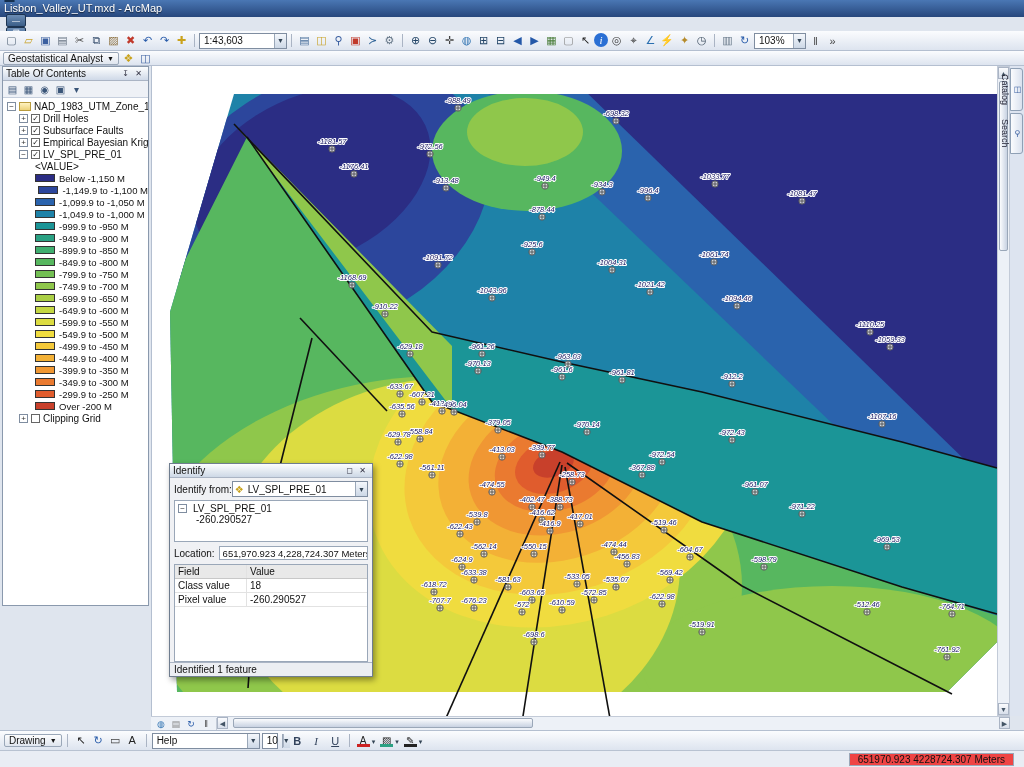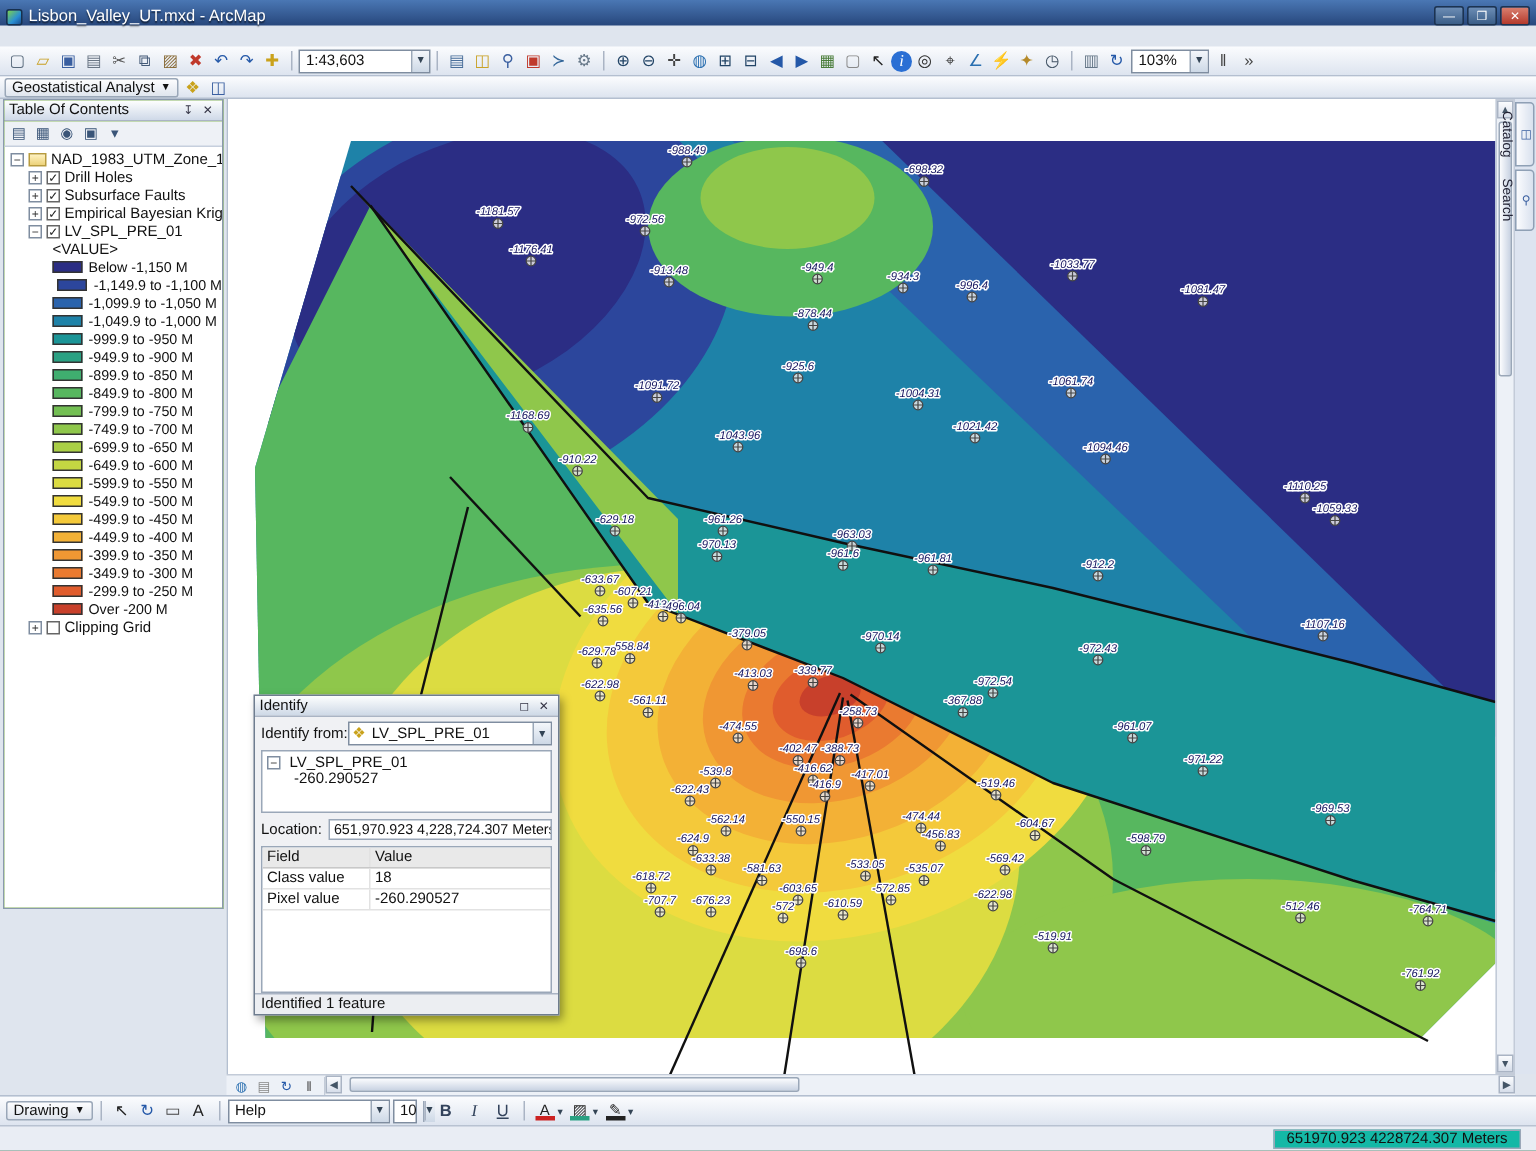--- a/index.html
+++ b/index.html
@@ -1,20 +1,20 @@
 <!DOCTYPE html>
 <html><head>
 <meta charset="utf-8">
 <style>
   html,body{margin:0;padding:0;background:#9aa4b2;}
   *{box-sizing:border-box;font-family:"Liberation Sans",sans-serif;}
   #app{position:relative;width:1024px;height:767px;background:#dfe5ee;overflow:hidden;font-size:11px;color:#111;}
 
   
-  #titlebar{position:absolute;left:0;top:0;width:1024px;height:17px;background:linear-gradient(#4a77b4,#27477c);color:#fff;display:flex;align-items:flex-end;padding:0 4px;}
+  #titlebar{position:absolute;left:0;top:0;width:1024px;height:17px;background:linear-gradient(#4a77b4,#27477c);color:#fff;display:flex;align-items:flex-start;padding:0 4px;flex-direction:column;}
   #titlebar .logo{width:11px;height:11px;border-radius:2px;background:linear-gradient(135deg,#7fd34a,#2a8fd4 60%,#1a4f8f);margin-right:4px;border:1px solid #16304f;}
   #titlebar .ttl{flex:1;font-size:11px;text-shadow:0 1px 1px rgba(0,0,0,.6);}
   .winbtn{width:20px;height:13px;margin-left:2px;border:1px solid #1c3350;border-radius:2px;background:linear-gradient(#6c8db5,#3b5e88);color:#fff;font-size:8px;line-height:11px;text-align:center;}
   .winbtn.close{background:linear-gradient(#d98070,#b43a2c);}
 
   #menubar{position:absolute;left:0;top:17px;width:1024px;height:14px;background:#ecf0f7;border-bottom:1px solid #c6cfdd;display:flex;align-items:center;padding:0 4px;}
   .menu-item{padding:0 6px;font-size:11px;line-height:13px;}
 
   .toolbar{position:absolute;left:0;width:1024px;background:linear-gradient(#fbfcfe,#dde4ef);border-bottom:1px solid #b4bfd0;display:flex;align-items:center;padding:0 3px;gap:1px;}
   #toolbar1{top:31px;height:20px;}
@@ -76,21 +76,21 @@
   .idt-row.hd{background:#e9e9e9;border-bottom:1px solid #c8c8c8;}
   .idt-c1{width:72px;padding:0 3px;border-right:1px solid #e2e2e2;}
   .idt-c2{flex:1;padding:0 3px;}
   #id-status{height:14px;border-top:1px solid #aab4c4;display:flex;align-items:center;padding:0 4px;background:#eceef2;}
 
   
   #drawbar{position:absolute;left:0;top:730px;width:1024px;height:20px;background:linear-gradient(#fbfcfe,#dde4ef);border-top:1px solid #b4bfd0;display:flex;align-items:center;padding:0 4px;gap:2px;}
   .colorbtn{position:relative;width:17px;height:15px;display:inline-flex;align-items:center;justify-content:center;font-size:10px;color:#222;}
   .colorbtn .bar{position:absolute;left:2px;right:2px;bottom:1px;height:3px;}
   #statusbar{position:absolute;left:0;top:750px;width:1024px;height:17px;background:#e9edf4;border-top:1px solid #b8c2d1;display:flex;align-items:center;justify-content:flex-end;padding:0 10px;gap:6px;}
-  .sbox{border:1px solid #9aa7b8;background:#14b8a6;height:13px;padding:0 8px;font-size:10px;display:flex;align-items:center;}
+  .sbox{border:1px solid #9aa7b8;background:#ef4444;height:13px;padding:0 8px;font-size:10px;display:flex;align-items:center;}
 </style>
 </head>
 <body>
 
 <div id="app">
 
   <div id="titlebar">
     <div class="logo"></div>
     <div class="ttl">Lisbon_Valley_UT.mxd - ArcMap</div>
     <div class="winbtn">—</div>

